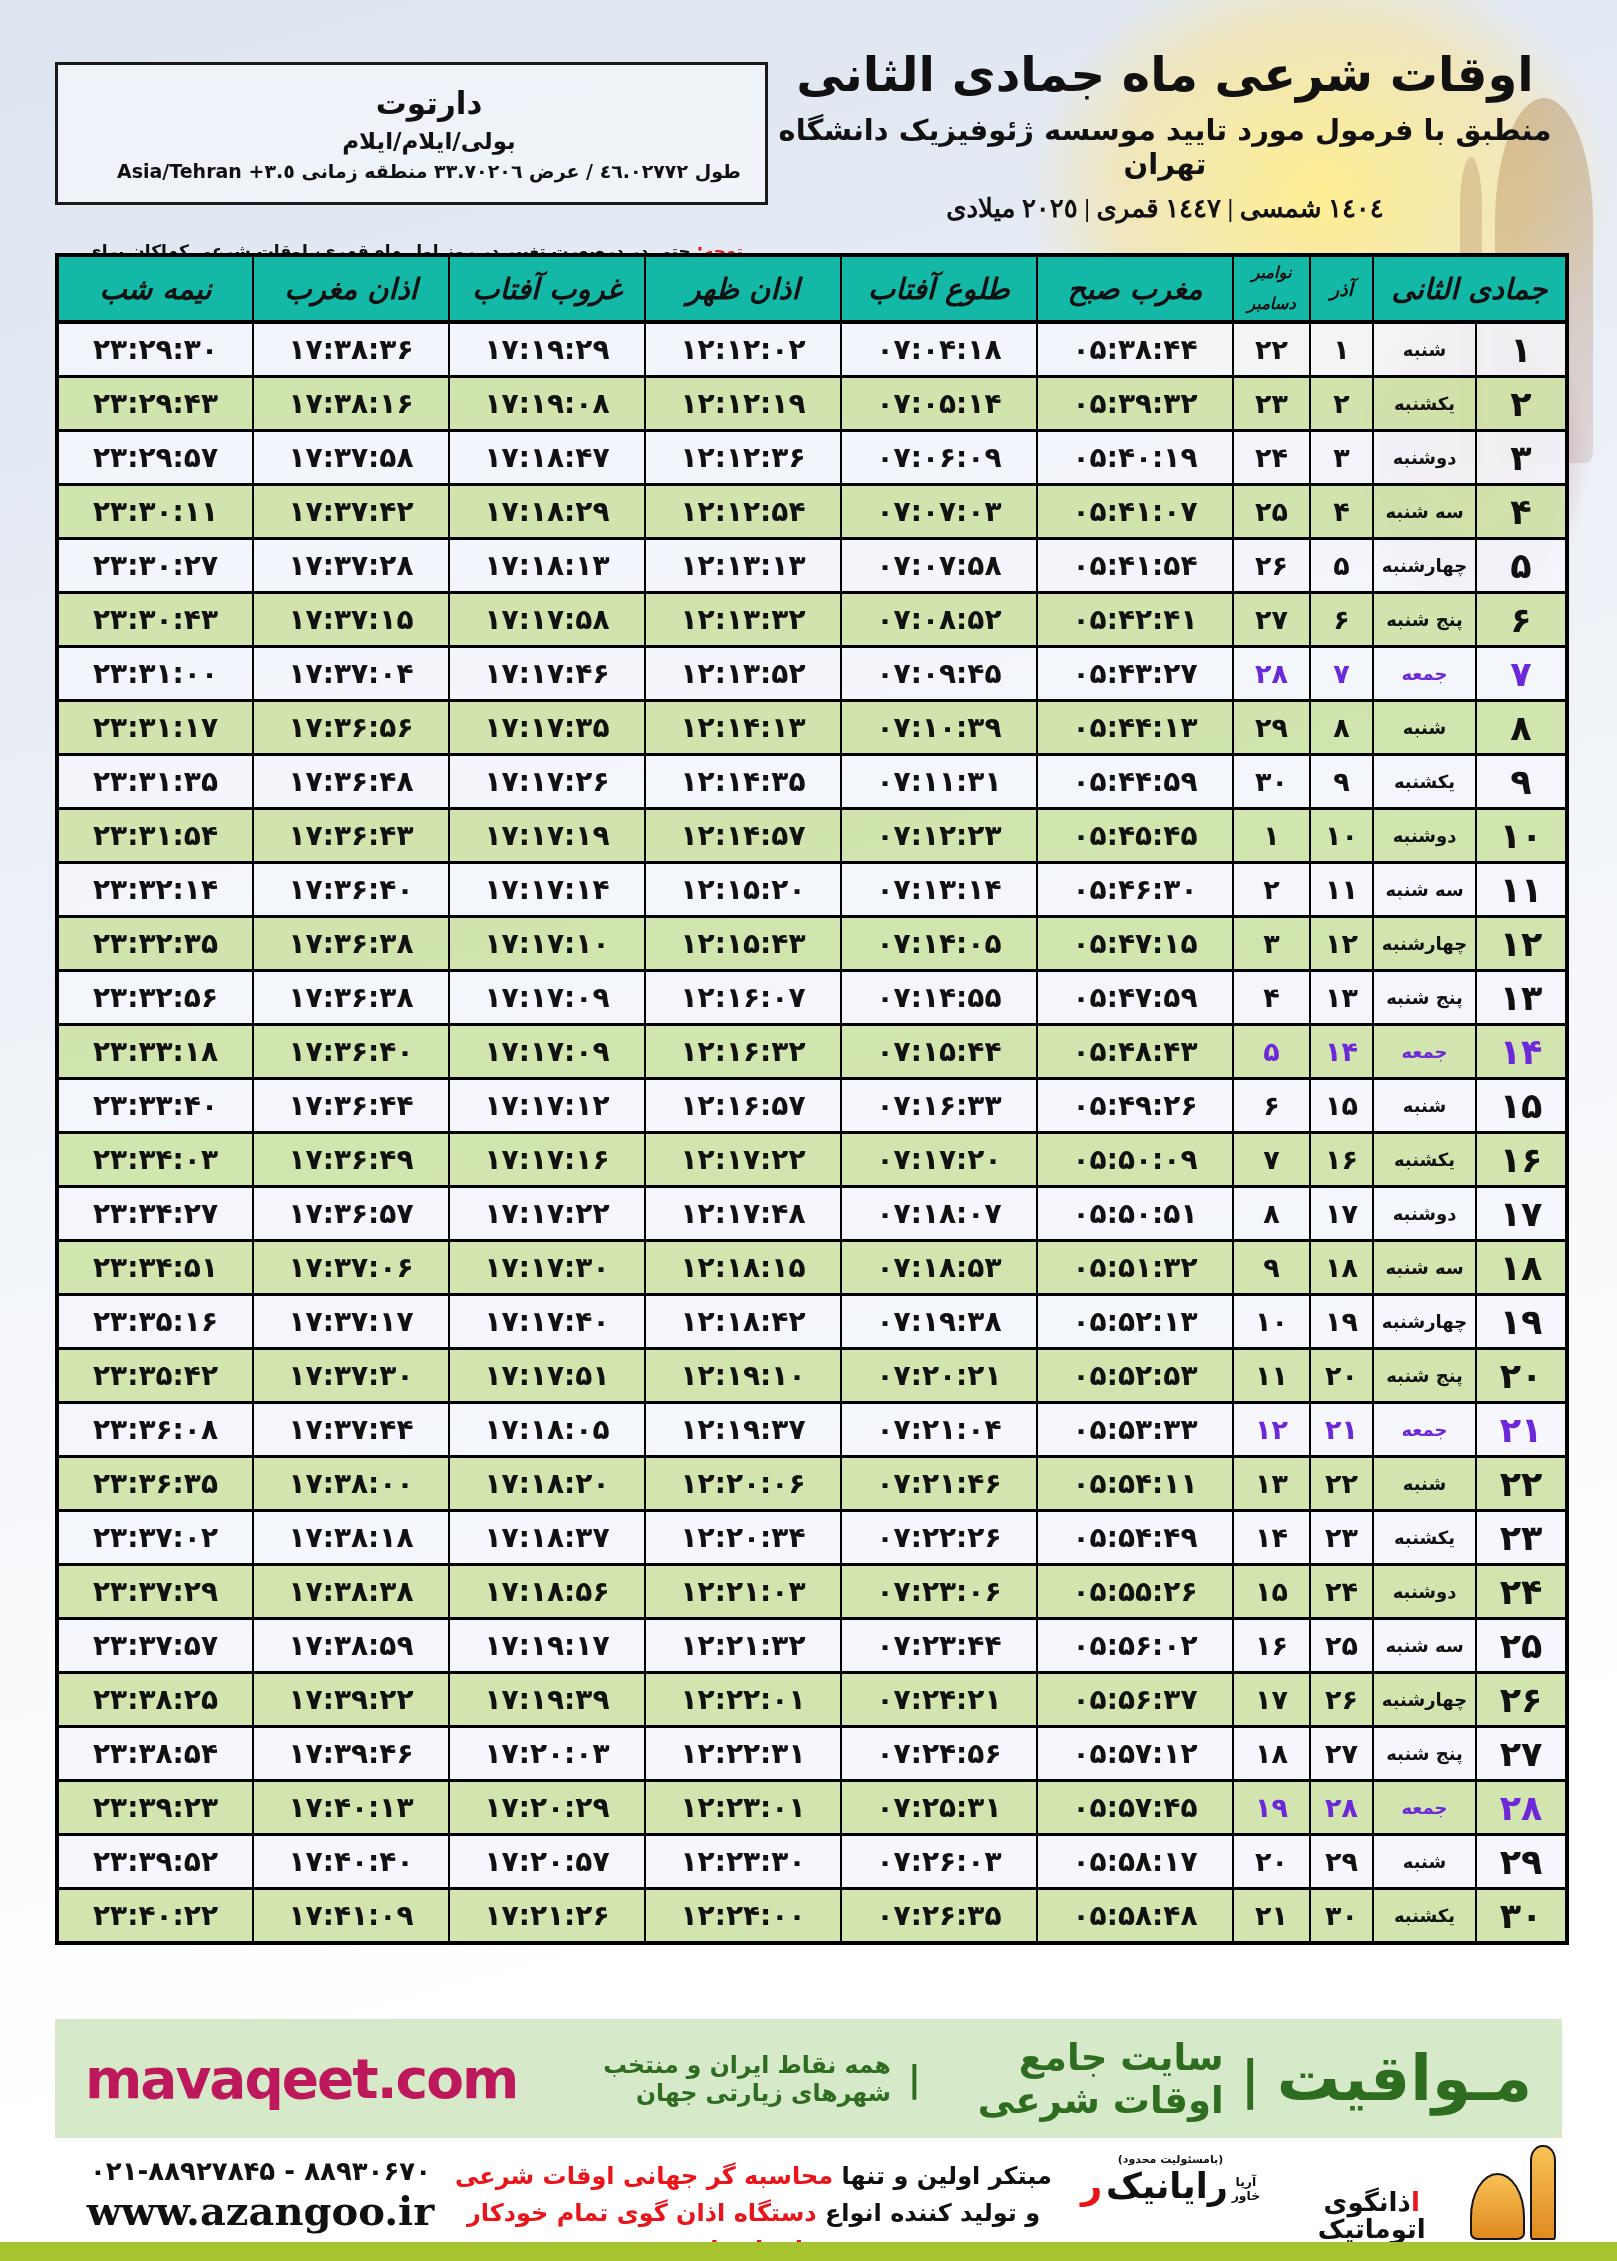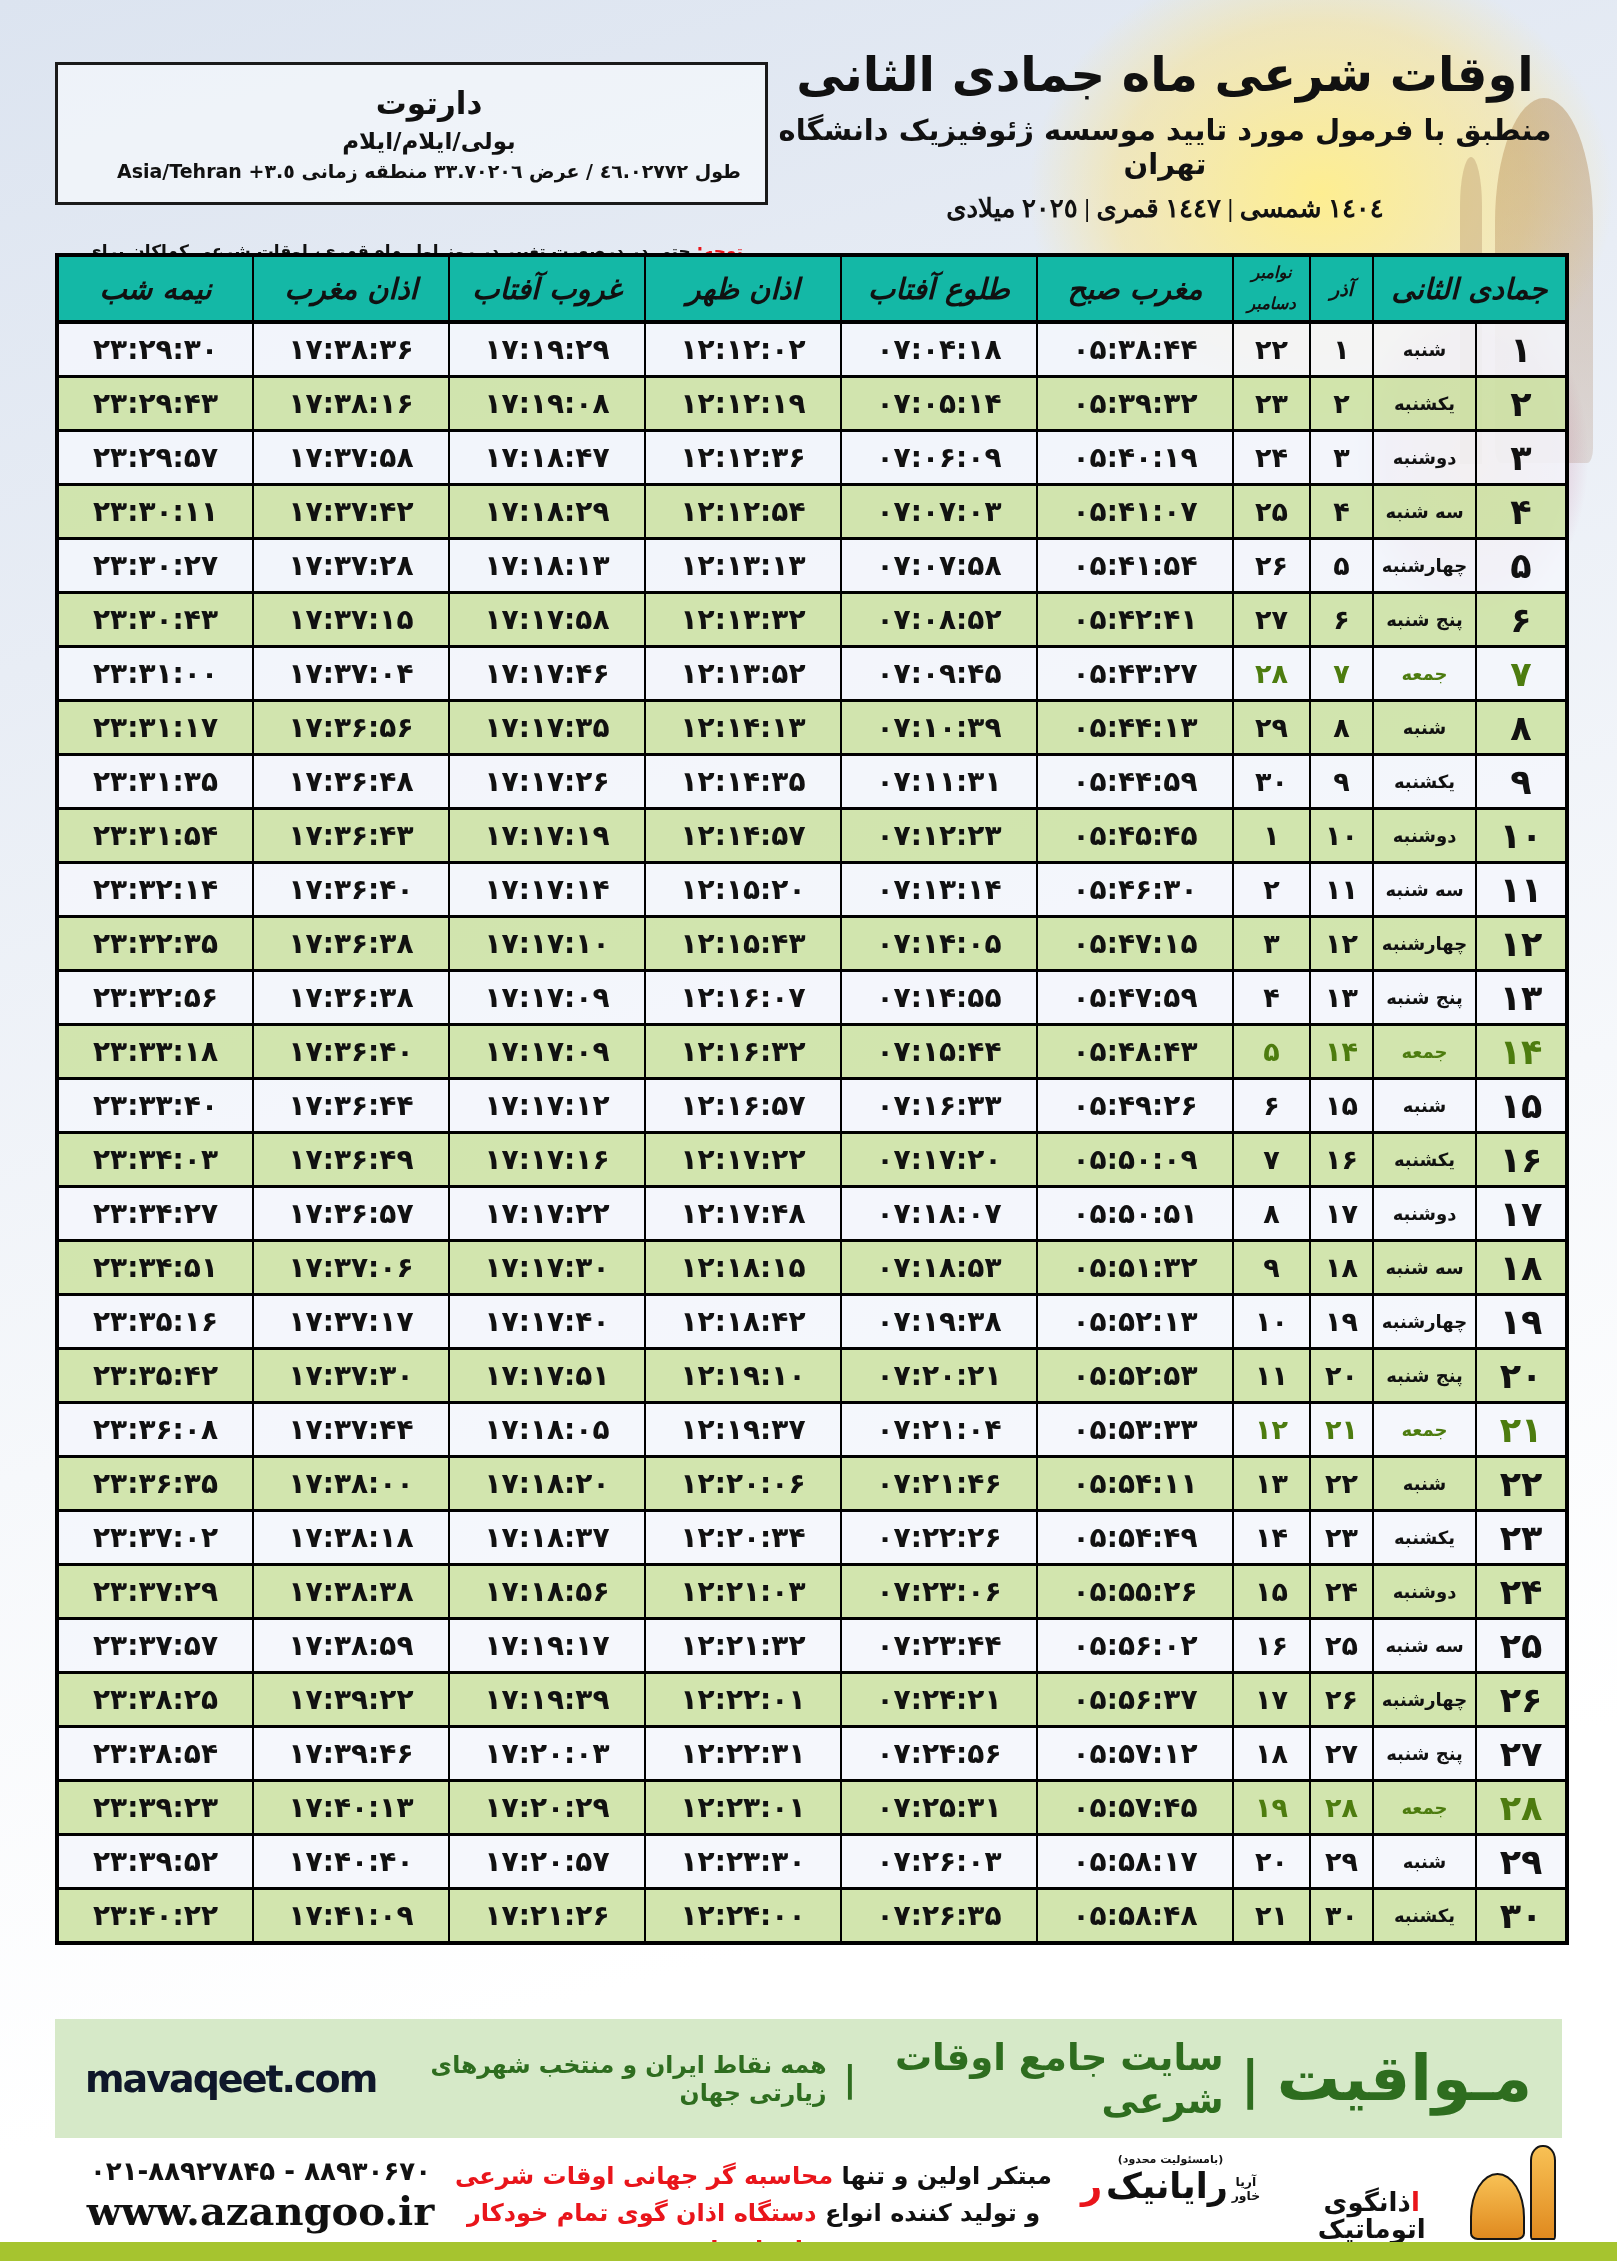--- a/index.html
+++ b/index.html
@@ -42,31 +42,31 @@
   .th-big{font-size:29px;}
   .th-azar{font-size:19px;vertical-align:top;padding-top:6.5px;}
   .th-greg{font-size:16.3px;margin-top:21px;}
   .th-greg .stack{display:block;line-height:1.9;font-style:italic;}
   .times tbody td{height:51px;font-weight:bold;background:rgba(243,246,251,0.87);}
   .times tbody tr:nth-child(even) td{background:rgba(207,227,168,0.93);}
   .c-day{font-size:35px;}
   .c-weekday{font-size:18px;}
   .c-azar,.c-greg{font-size:27px;}
   .time{font-size:28px;}
-  tr.friday .cal{color:#4d7c0f;margin-top:16px;}
+  tr.friday .cal{color:#6d28d9;margin-top:16px;}
   
   .band{position:absolute;left:55px;top:2019px;width:1507px;height:119px;z-index:2;background:#d6e9c8;
         display:flex;align-items:center;direction:rtl;padding:0 30px;box-sizing:border-box;gap:17px;color:#2e6d1f;}
   .band .brand{font-size:63px;font-weight:bold;}
   .band .bsep1{font-size:52px;font-weight:bold;}
   .band .site-desc{font-size:37px;font-weight:bold;}
   .band .bsep2{font-size:35px;font-weight:bold;}
   .band .coverage{font-size:23.5px;font-weight:bold;}
   .band .spacer{flex:1;}
-  .band .domain{font-size:38px;font-weight:bold;letter-spacing:-2px;color:#0f172a;direction:ltr;}
+  .band .domain{font-size:55px;font-weight:bold;letter-spacing:-2px;color:#be185d;direction:ltr;}
   
   .phone-block{position:absolute;left:78px;top:2156px;width:365px;z-index:2;text-align:center;}
   .phone{font-size:26px;font-weight:bold;direction:ltr;}
   .url{font-size:40px;font-weight:bold;font-family:"DejaVu Serif",serif;margin-top:1.3px;}
   .promo{position:absolute;left:450px;top:2158px;width:607px;z-index:2;direction:rtl;text-align:center;
         font-size:24px;font-weight:bold;line-height:1.55;}
   .red{color:#e9151b;}
   .rayanik{position:absolute;left:1076px;top:2153px;width:189px;z-index:2;text-align:center;direction:rtl;}
   .ray-small{font-size:11px;font-weight:bold;}
   .ray-row{display:flex;direction:ltr;align-items:flex-end;justify-content:center;gap:3.9px;margin-top:1.3px;}

